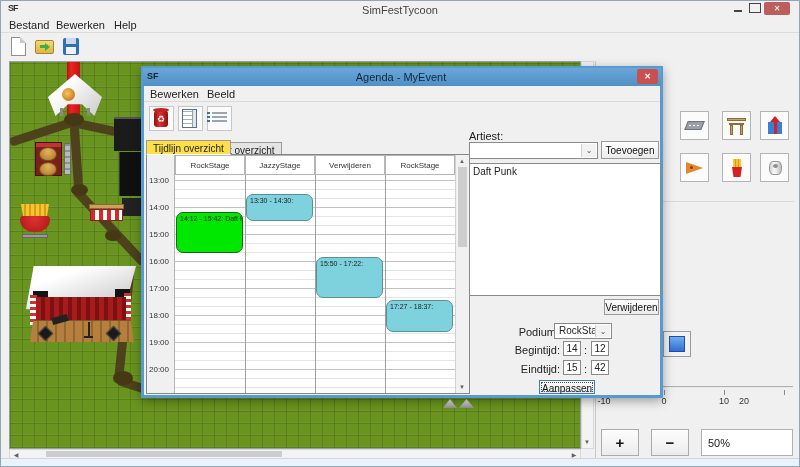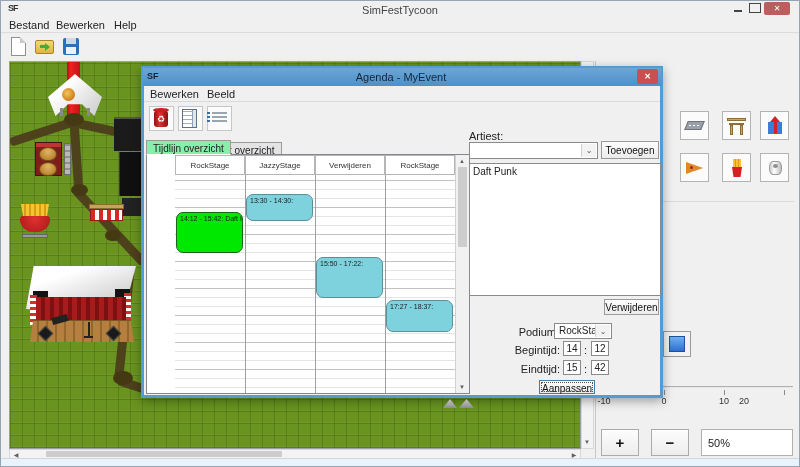--- a/index.html
+++ b/index.html
@@ -114,21 +114,21 @@
   #dlg-menubar { left:0; top:17px; width:516px; height:16px; background:#f0f0f0; border-bottom:1px solid #dadada; font-size:11px; color:#222; }
   .dlg-tb-btn { position:absolute; top:37px; width:25px; height:25px; background:#fbfbfb; border:1px solid #c6c6c6; }
   .icon-trash { position:absolute; left:4px; top:3px; width:14px; height:17px; background:linear-gradient(90deg,#8f0f0f,#e03030 40%,#8f0f0f); border-radius:4px 4px 3px 3px; color:#fff; font-size:9px; text-align:center; line-height:18px; }
   .icon-trash i { position:absolute; left:-1px; top:-2px; width:16px; height:4px; background:#c52222; border-radius:50%; }
   .icon-doc { position:absolute; left:3px; top:2px; width:15px; height:19px; background:repeating-linear-gradient(0deg,#fff 0 3px,#9fb0c0 3px 4px); border:1px solid #5a7186; }
   .icon-doc i { position:absolute; right:0; top:0; width:4px; height:100%; background:#dfe6ec; border-left:1px solid #8fa2b4; }
   .icon-list { position:absolute; left:4px; top:5px; width:15px; height:13px; }
   .icon-list div { height:2px; margin-bottom:2px; background:#9aa6b0; }
   .icon-list div::before { content:""; float:left; width:3px; height:2px; margin-right:2px; margin-left:-5px; background:#3a6ea5; }
   .tab { position:absolute; top:71px; height:15px; font-size:10px; color:#222; padding:2px 6px 0 6px; border:1px solid #9a9a9a; }
-  .tab.active { background:#86efac; border-bottom:1px solid #fdfdfd; z-index:2; }
+  .tab.active { background:#fde047; border-bottom:1px solid #fdfdfd; z-index:2; }
   .tab.inactive { background:#e4e4e4; top:73px; height:13px; }
   #tl-panel { left:2px; top:85px; width:324px; height:240px; background:#fff; border:1px solid #828790; }
   #tl-gutter { position:absolute; left:0; top:0; width:28px; height:238px; background:#f0f0f0; border-right:1px solid #b5b5b5; }
   .hour-label { position:absolute; left:2px; font-size:8px; color:#333; }
   .hdr-cell { position:absolute; top:0; height:20px; width:70px; background:#fff; border:1px solid #b5b5b5; font-size:8px; color:#333; text-align:center; line-height:20px; }
   .grid-line { position:absolute; left:28px; width:280px; height:1px; background:#e4e4e4; }
   .grid-line.hour { background:#c2c2c2; }
   .col-line { position:absolute; top:20px; width:1px; height:218px; background:#9f9f9f; }
   .event { position:absolute; border-radius:7px; font-size:7px; color:#1c1c1c; padding:2px 0 0 3px; overflow:hidden; white-space:nowrap; }
   #tl-scroll { position:absolute; left:308px; top:0; width:14px; height:238px; background:#f1f1f1; border-left:1px solid #d0d0d0; }
@@ -330,20 +330,30 @@
           <div></div>
           <div></div>
           <div></div>
         </span>
     </div>
 
     <div class="tab active" style="left:2px">Tijdlijn overzicht</div>
     <div class="tab inactive" style="left:63px">Lijst overzicht</div>
 
     <div id="tl-panel" class="abs">
+      <div id="tl-gutter">
+          <div class="hour-label" style="top: 21px;">13:00</div>
+          <div class="hour-label" style="top: 48px;">14:00</div>
+          <div class="hour-label" style="top: 75px;">15:00</div>
+          <div class="hour-label" style="top: 102px;">16:00</div>
+          <div class="hour-label" style="top: 129px;">17:00</div>
+          <div class="hour-label" style="top: 156px;">18:00</div>
+          <div class="hour-label" style="top: 183px;">19:00</div>
+          <div class="hour-label" style="top: 210px;">20:00</div>
+        </div>
       <div id="tl-headers">
           <div class="hdr-cell" style="left: 28px;">RockStage</div>
           <div class="hdr-cell" style="left: 98px;">JazzyStage</div>
           <div class="hdr-cell" style="left: 168px;">Verwijderen</div>
           <div class="hdr-cell" style="left: 238px;">RockStage</div>
         </div>
       <div id="tl-grid">
           <div class="grid-line hour" style="top: 25px;"></div>
           <div class="grid-line" style="top: 34px;"></div>
           <div class="grid-line" style="top: 43px;"></div>

